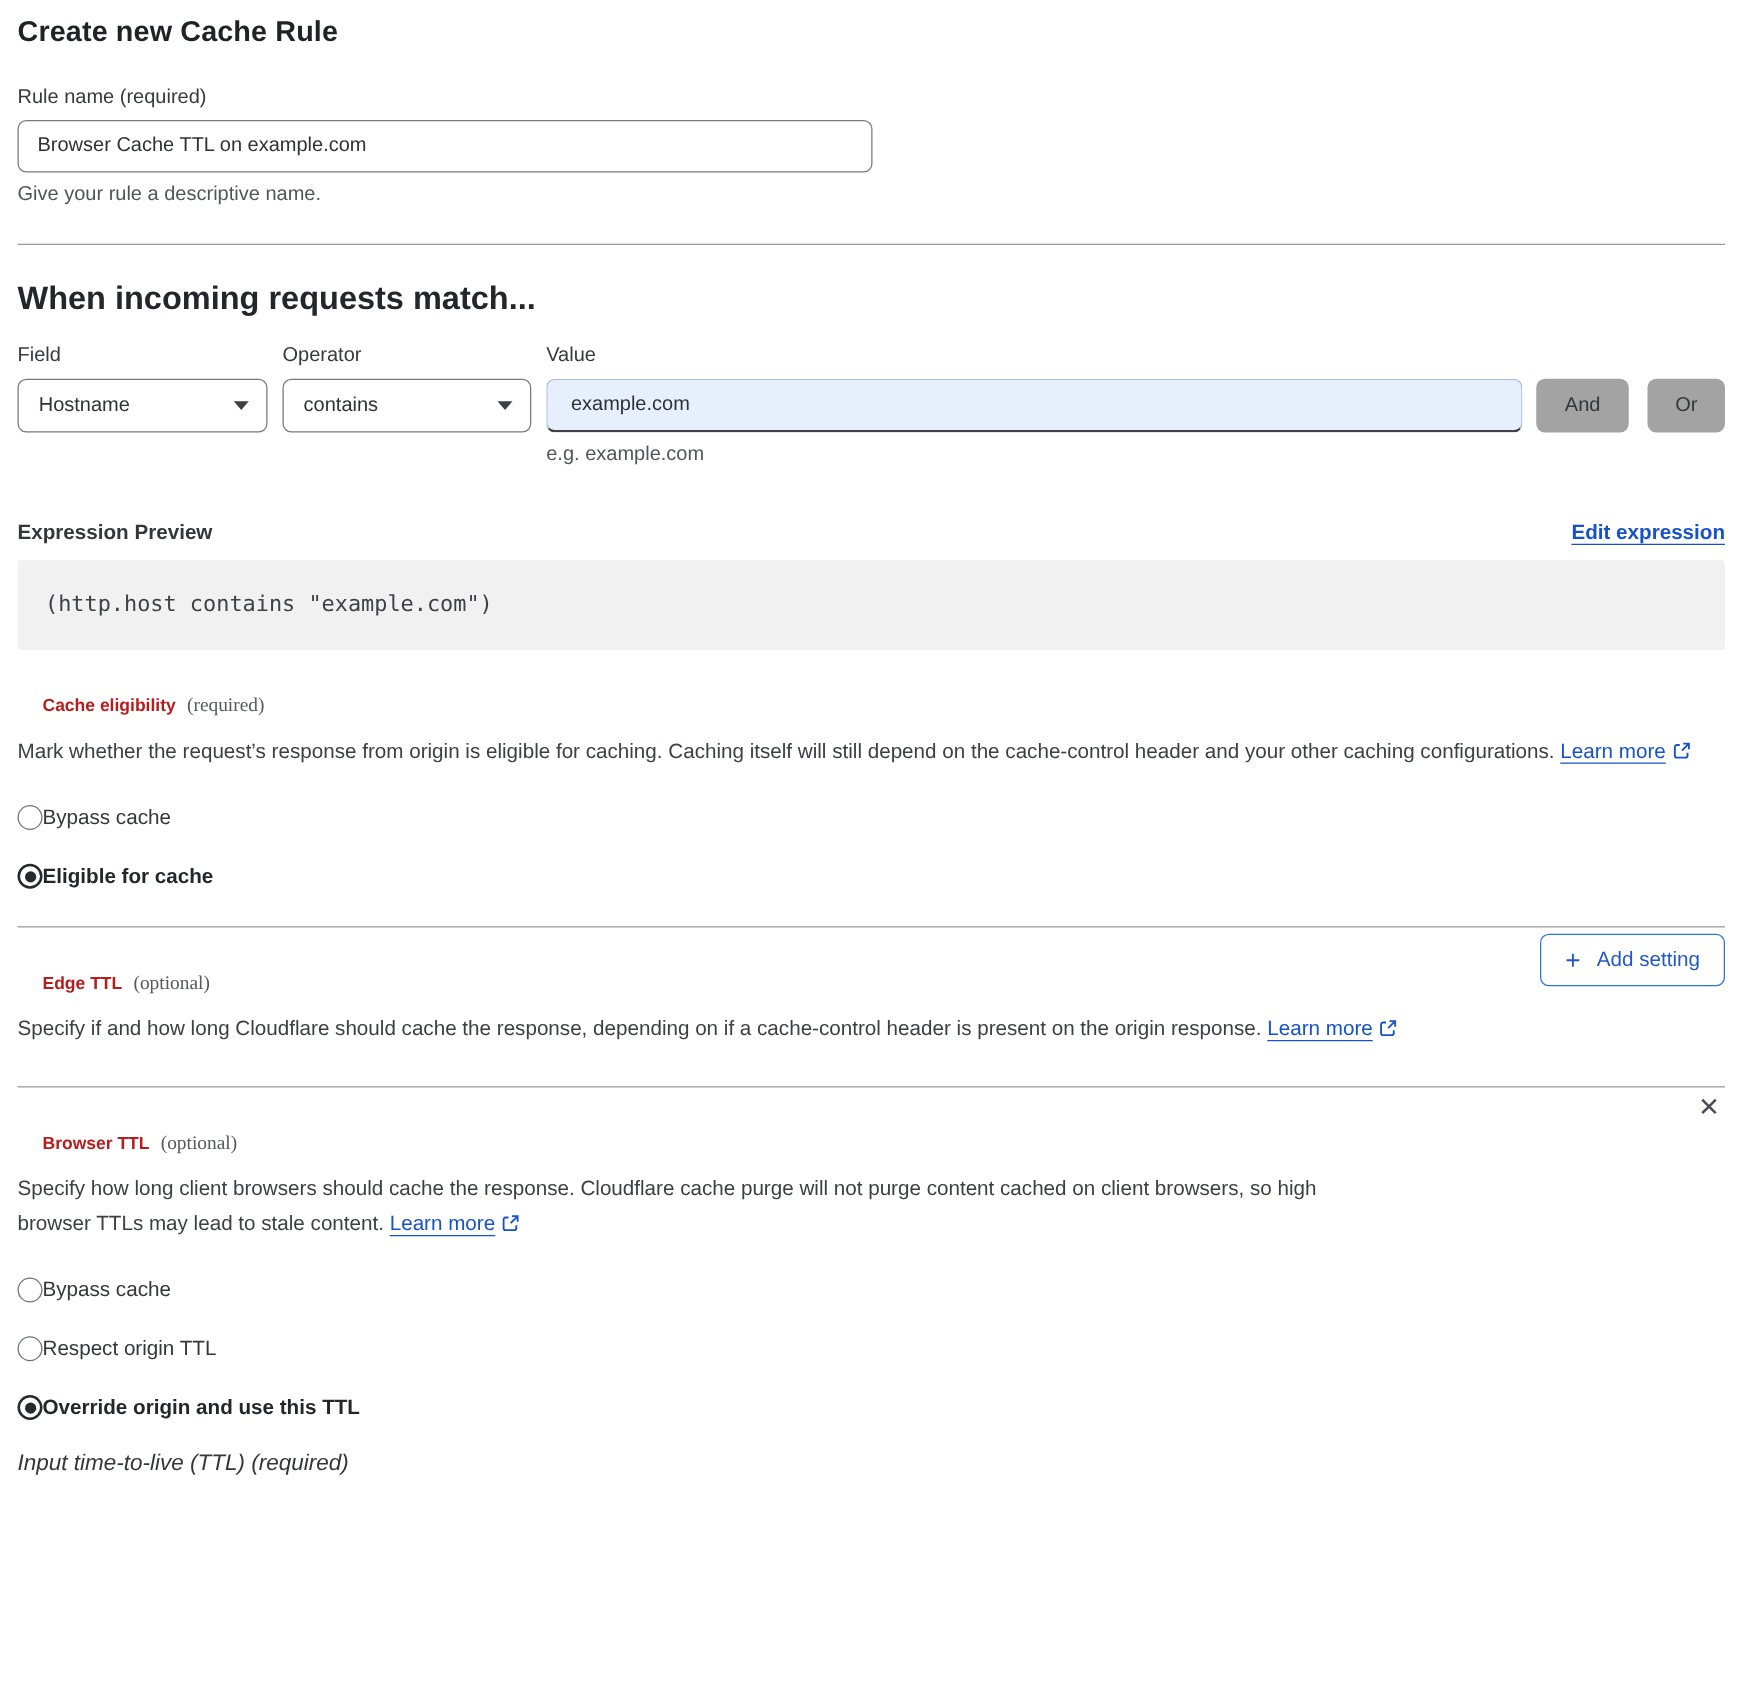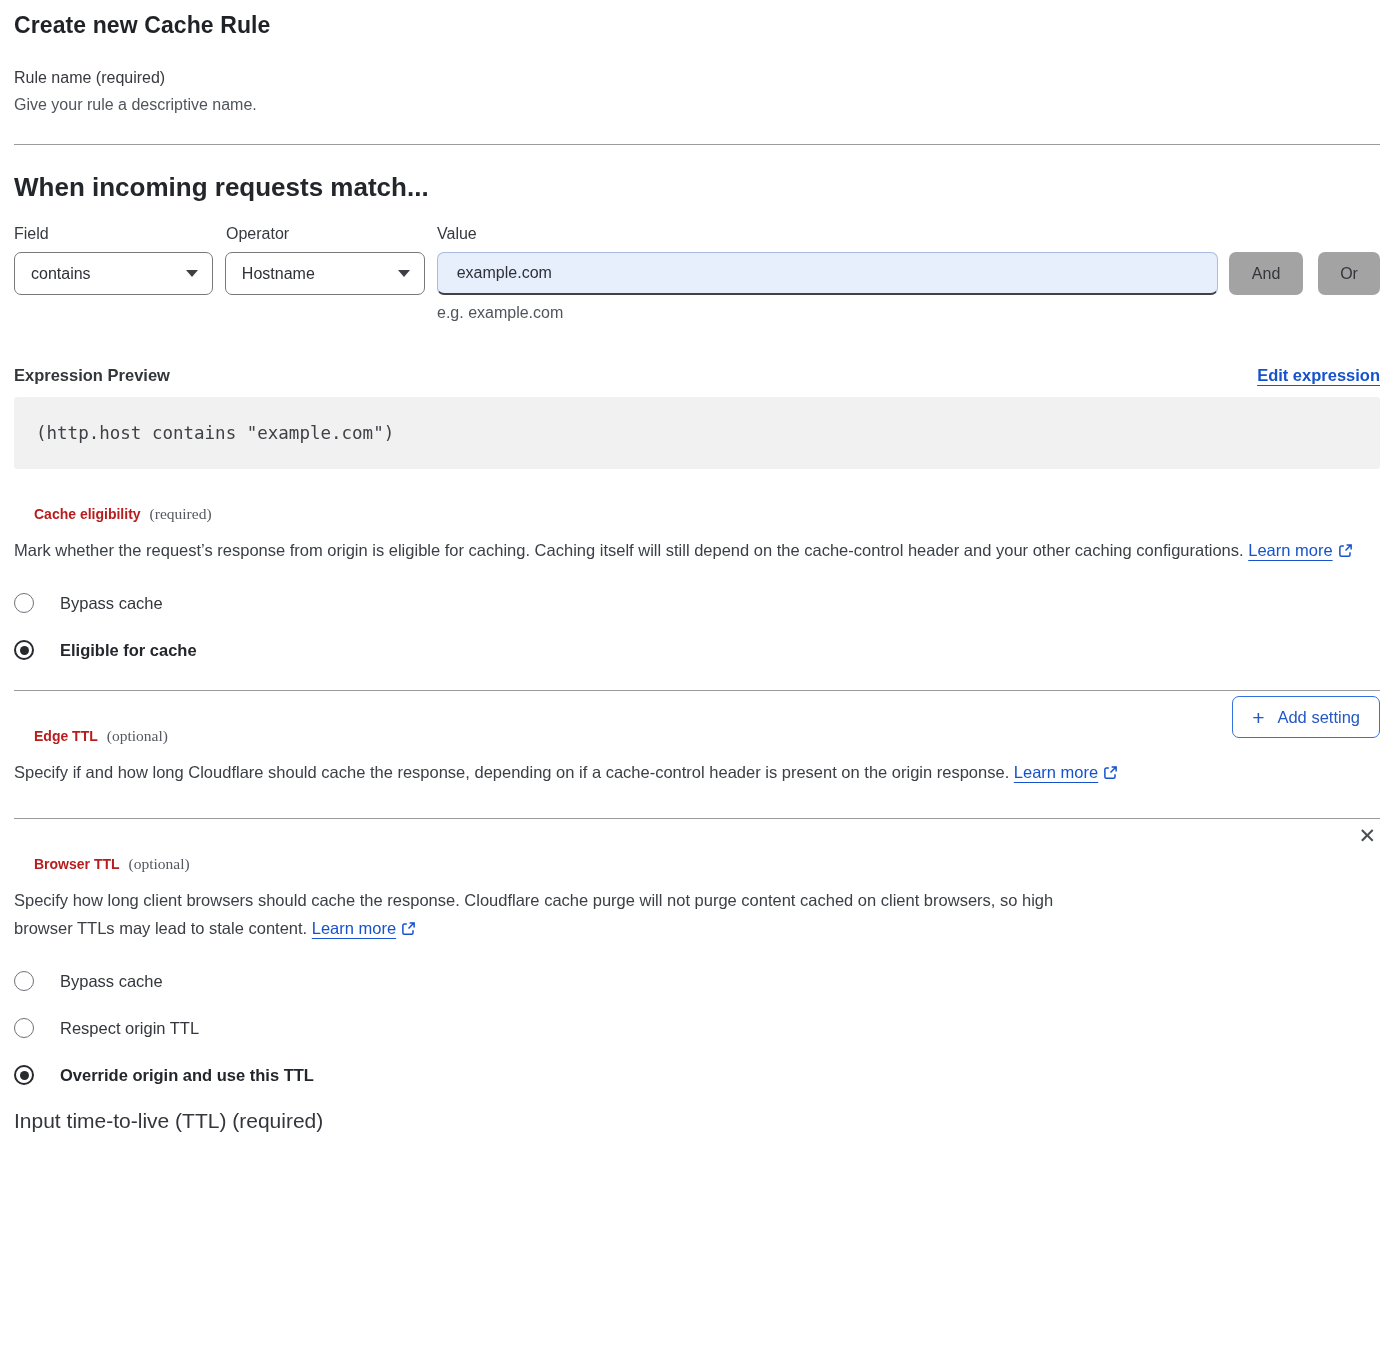--- a/index.html
+++ b/index.html
@@ -152,21 +152,21 @@
     width: max-content;
   }
   .radio {
     width: 20px; height: 20px;
     border: 1.5px solid #6e7278;
     border-radius: 50%;
     background: #fff;
     flex: none;
     position: relative;
   }
-  .radio-label { font-size: 16.5px; color: #33363b; margin-left: 26px; }
+  .radio-label { font-size: 16.5px; color: #33363b; }
   .radio-row.checked .radio { border: 2px solid #26292d; }
   .radio-row.checked .radio::after {
     content: "";
     position: absolute;
     left: 50%; top: 50%;
     width: 9px; height: 9px;
     margin: -4.5px 0 0 -4.5px;
     border-radius: 50%;
     background: #26292d;
   }
@@ -193,21 +193,21 @@
     background: none;
     border: none;
     cursor: pointer;
     font-size: 21px;
     color: #4a4e54;
     line-height: 1;
     padding: 4px;
     margin-top: 2px;
   }
 
-  .ttl-label { margin-top: 24px; font-size: 21px; color: #33363b; }
+  .ttl-label { margin-top: 24px; font-size: 18px; color: #33363b; font-style: italic; }
   .ttl-select {
     margin-top: 9px;
     width: 576px;
     height: 45px;
     border: 1px solid #6e7278;
     border-radius: 8px;
     display: flex;
     align-items: stretch;
     background: #fff;
     cursor: pointer;
@@ -225,40 +225,41 @@
 </style>
 </head>
 <body>
 
 <div class="content">
 
   <h1 class="page-title">Create new Cache Rule</h1>
 
   
   <div class="field-label">Rule name (required)</div>
+  <input class="rule-name-input" type="text" value="Browser Cache TTL on example.com" style="">
   <div class="help-text">Give your rule a descriptive name.</div>
 
   <hr class="divider">
 
   
   <div class="section-heading">When incoming requests match...</div>
 
   <div class="match-grid">
     <div class="match-labels">
       <div class="lab-field">Field</div>
       <div class="lab-operator">Operator</div>
       <div class="lab-value">Value</div>
     </div>
     <div class="match-row">
+      <div class="select-box select-field">
+        <span>Hostname</span>
+        <span class="caret"></span>
+      </div>
       <div class="select-box select-operator">
         <span>contains</span>
-        <span class="caret"></span>
-      </div>
-      <div class="select-box select-field">
-        <span>Hostname</span>
         <span class="caret"></span>
       </div>
       <input class="value-input" type="text" value="example.com" style="">
       <button class="andor-btn btn-and">And</button>
       <button class="andor-btn btn-or">Or</button>
     </div>
     <div class="value-help">e.g. example.com</div>
   </div>
 
   

